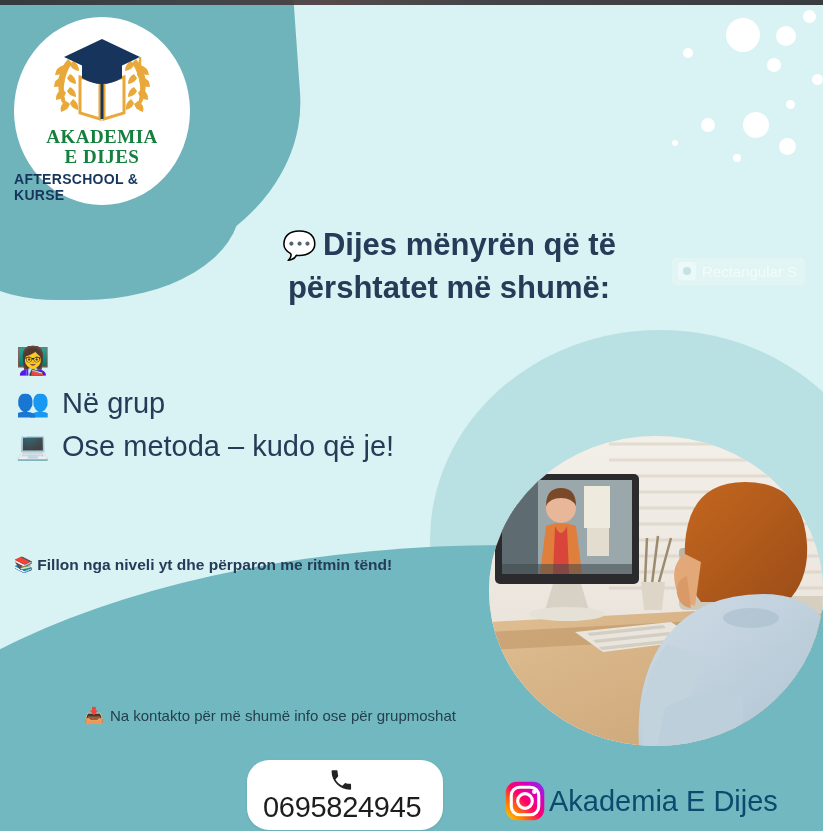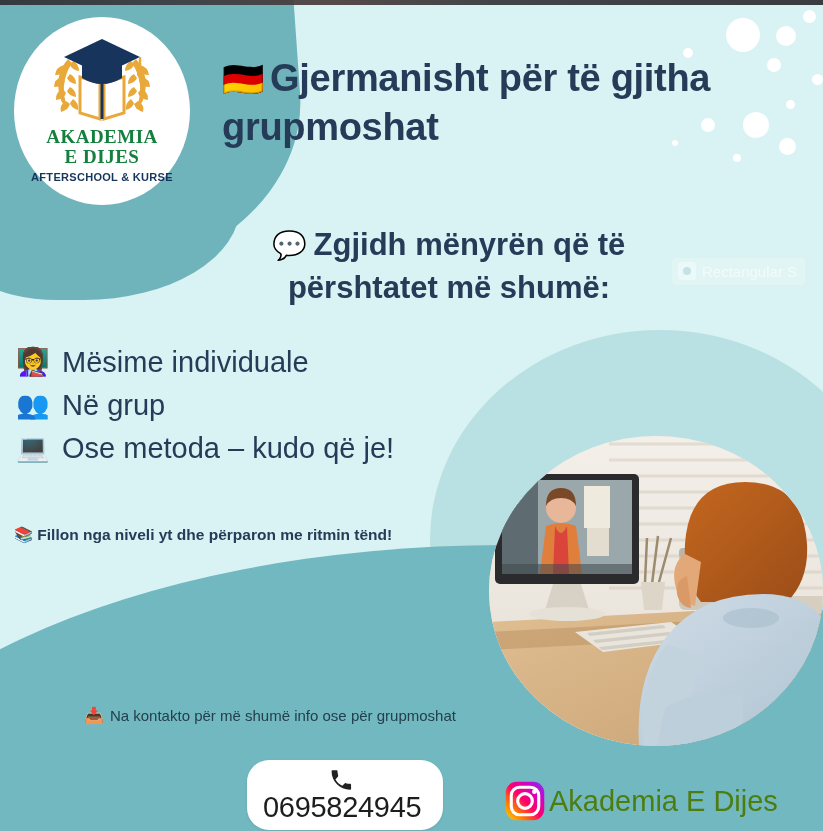--- a/index.html
+++ b/index.html
@@ -101,21 +101,21 @@
     font-size: 19px;
     letter-spacing: .5px;
     line-height: 1.05;
     text-align: center;
     margin-top: 2px;
   }
   .logo-sub {
     font-family: "Liberation Sans", sans-serif;
     color: #17355c;
     font-weight: bold;
-    font-size: 11px;
+    font-size: 14px;
     letter-spacing: .3px;
     margin-top: 4px;
   }
 
   
   .headline {
     position: absolute;
     left: 222px; top: 54px;
     width: 595px;
     z-index: 20;
@@ -163,21 +163,21 @@
     position: absolute;
     left: 14px; top: 524px;
     width: 470px;
     z-index: 20;
     color: #253b57;
     font-weight: bold;
     font-size: 15.5px;
     line-height: 1.42;
     text-align: center;
   }
-  .hl-line1 { text-align: left; }
+  .hl-line1 { text-align: left; margin-top: 30px; }
   .hl-emoji { margin-right: 4px; }
 
   
   .contact-line {
     position: absolute;
     left: 84px; top: 706px;
     z-index: 22;
     color: #23404b;
     font-size: 15px;
     display: flex;
@@ -210,21 +210,21 @@
   
   .insta-row {
     position: absolute;
     left: 503px; top: 779px;
     z-index: 25;
     display: flex;
     align-items: center;
   }
   .insta-icon { width: 44px; height: 44px; }
   .insta-text {
-    color: #4d7c0f;
+    color: #0c4a6e;
     font-size: 29px;
     line-height: 1;
     margin-left: 2px;
   }
 
   
   .photo-wrap {
     position: absolute;
     left: 489px; top: 436px;
     width: 334px; height: 310px;
@@ -406,32 +406,28 @@
       <path d="M98 24 l0 16" stroke="#e9a93a" stroke-width="2.5" fill="none"></path>
       <circle cx="98" cy="41" r="3" fill="#e9a93a"></circle>
     </svg>
     <div class="logo-title">
       <div>AKADEMIA</div>
       <div>E DIJES</div>
     </div>
     <div class="logo-sub">AFTERSCHOOL &amp; KURSE</div>
   </div>
 
-  <div class="headline">
-    <span class="flag">🇩🇪</span><span>Gjermanisht për të gjitha grupmoshat</span>
-  </div>
 
   <div class="subhead">
-    <span class="bubble-emoji">💬</span><span>Zgjidh mënyrën që të përshtatet më shumë:</span>
+    <span class="bubble-emoji">💬</span><span>Dijes mënyrën që të përshtatet më shumë:</span>
   </div>
 
   <div class="bullets">
     <div class="bullet-row">
       <span class="bullet-emoji">👩‍🏫</span>
-      <span class="bullet-text">Mësime individuale</span>
     </div>
     <div class="bullet-row">
       <span class="bullet-emoji">👥</span>
       <span class="bullet-text">Në grup</span>
     </div>
     <div class="bullet-row">
       <span class="bullet-emoji">💻</span>
       <span class="bullet-text">Ose metoda – kudo që je!</span>
     </div>
   </div>

